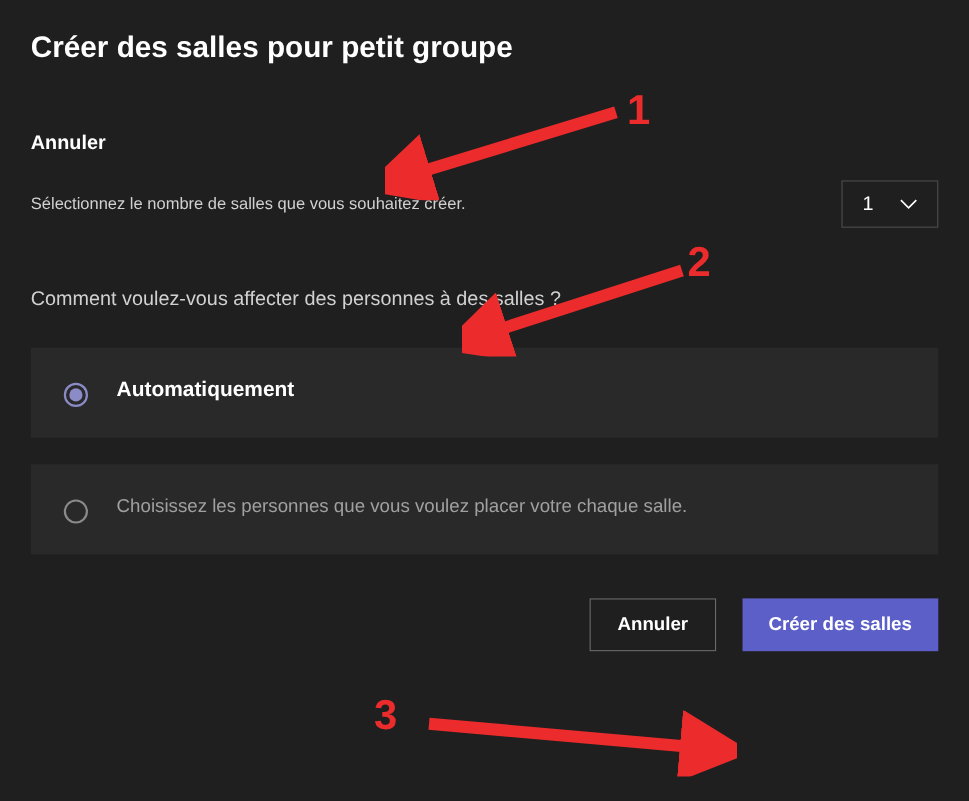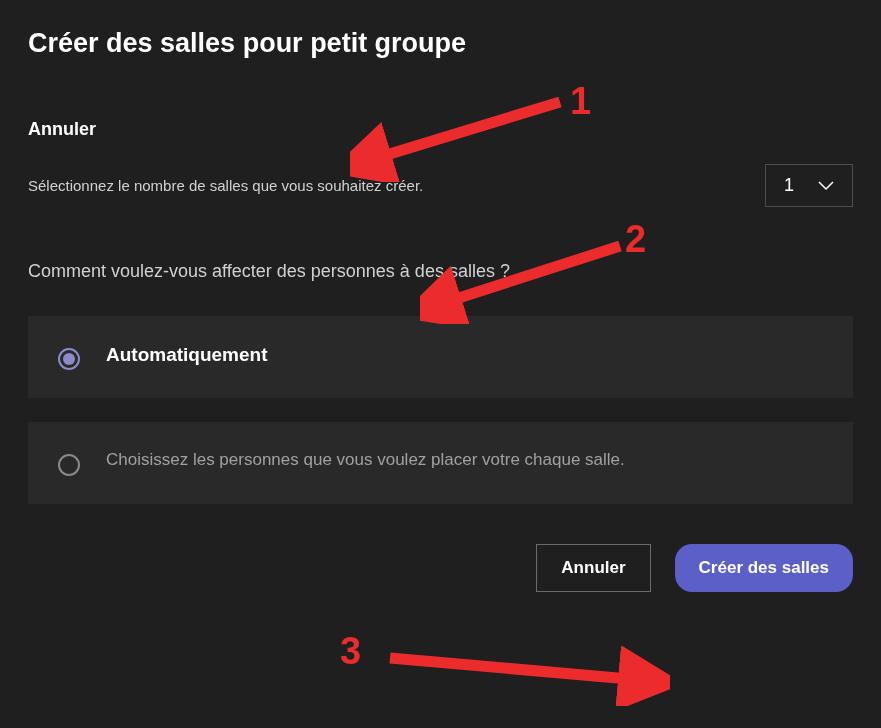--- a/index.html
+++ b/index.html
@@ -129,21 +129,20 @@
       border: none;
     }
     .btn-cancel {
       background-color: #1f1f1f;
       color: #ffffff;
       border: 1px solid #6b6b6b;
     }
     .btn-primary {
       background-color: #5b5fc7;
       color: #ffffff;
-      border-radius: 17px;
     }
     .annotation {
       position: absolute;
       pointer-events: none;
     }
     .annotation-number {
       font-size: 38px;
       font-weight: 700;
       color: #ec2c2c;
       position: absolute;

